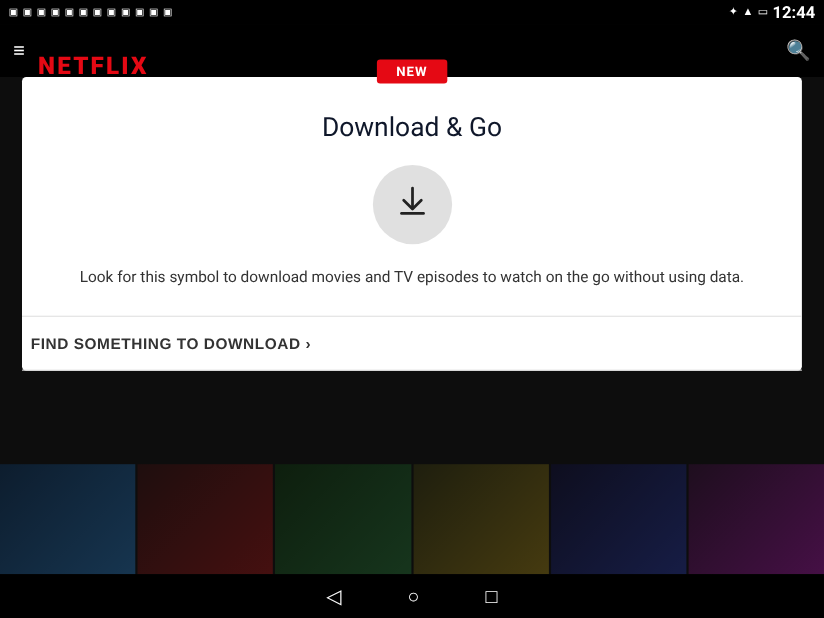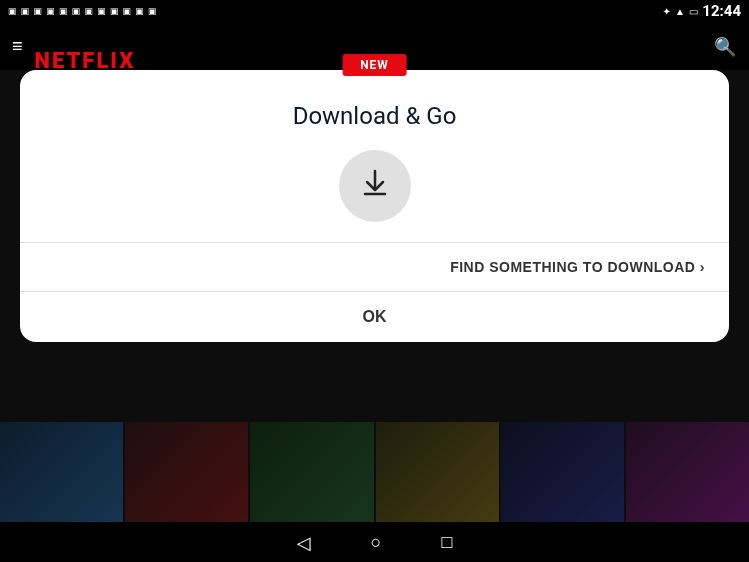--- a/index.html
+++ b/index.html
@@ -135,21 +135,21 @@
       z-index: 50;
     }
 
     
     .modal {
       position: absolute;
       top: 70px;
       left: 20px;
       right: 20px;
       background: #fff;
-      border-radius: 16px;
+      border-radius: 4px;
       overflow: visible;
       z-index: 200;
       text-align: center;
     }
 
     
     .new-badge {
       position: absolute;
       top: -16px;
       left: 50%;
@@ -201,29 +201,29 @@
 
     .modal-divider {
       height: 1px;
       background: #e0e0e0;
       margin: 0;
     }
 
     .modal-btn-find {
       display: block;
       width: 100%;
-      padding: 16px 24px;
+      padding: 16px 8px;
       background: transparent;
       border: none;
       font-size: 14px;
       font-weight: 700;
       color: #333;
       letter-spacing: 0.5px;
       cursor: pointer;
-      text-align: right;
+      text-align: left;
     }
 
     .modal-divider-2 {
       height: 1px;
       background: #e0e0e0;
       margin: 0;
     }
 
     .modal-btn-ok {
       display: block;
@@ -289,31 +289,31 @@
     <div class="download-icon-circle">
       <span class="download-arrow">
         <svg width="32" height="32" viewBox="0 0 32 32" fill="none" xmlns="http://www.w3.org/2000/svg">
           <line x1="16" y1="4" x2="16" y2="22" stroke="#222" stroke-width="2.5" stroke-linecap="round"></line>
           <polyline points="8,15 16,23 24,15" fill="none" stroke="#222" stroke-width="2.5" stroke-linecap="round" stroke-linejoin="round"></polyline>
           <line x1="6" y1="27" x2="26" y2="27" stroke="#222" stroke-width="2.5" stroke-linecap="round"></line>
         </svg>
       </span>
     </div>
 
+    <p class="modal-description">Look for this symbol to download movies and TV episodes to watch on the go without using data.</p>
   </div>
 
   <div class="modal-divider"></div>
 
   <button class="modal-btn-find">
     <span>FIND SOMETHING TO DOWNLOAD</span>
     <span class="chevron-right">›</span>
   </button>
 
   <div class="modal-divider-2"></div>
 
-  <button class="modal-btn-ok">OK</button>
 </div>
 
 <div class="nav-bar">
   <span class="nav-icon">◁</span>
   <span class="nav-icon">○</span>
   <span class="nav-icon">□</span>
 </div>
 
 </body></html>

